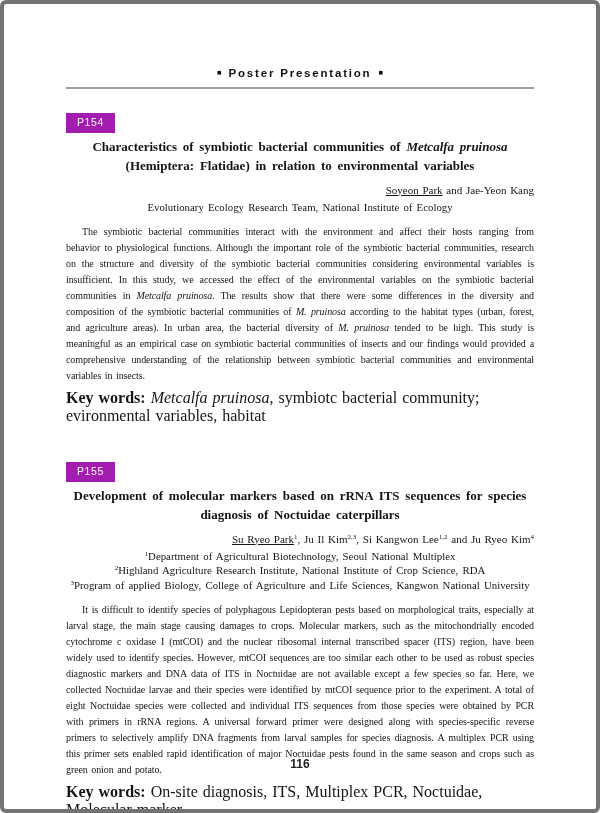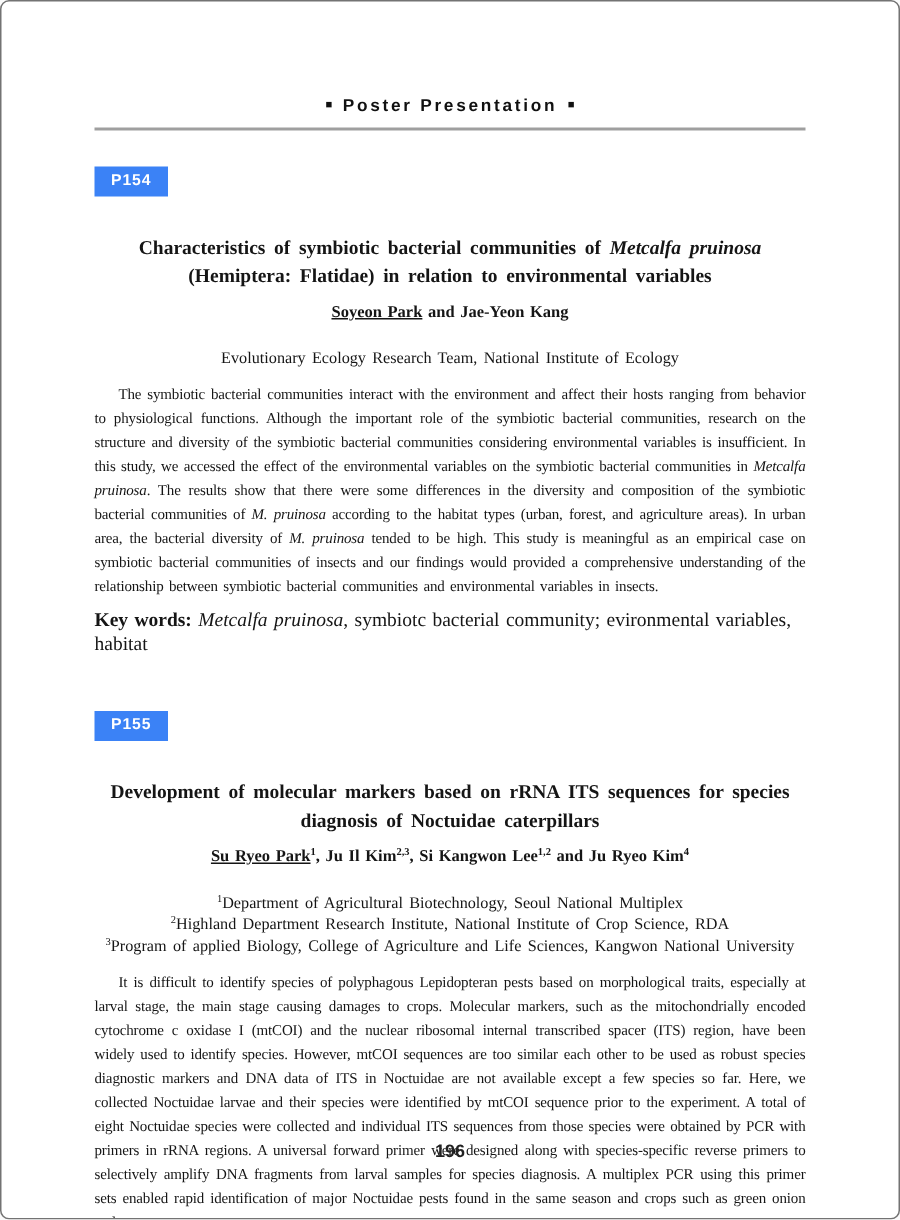--- a/index.html
+++ b/index.html
@@ -1,50 +1,50 @@
 <!DOCTYPE html>
 <html><head>
 <meta charset="utf-8">
 <style>
   html, body { margin: 0; padding: 0; background: #fafafa; }
   .page {
     width: 600px; height: 813px; box-sizing: border-box;
-    background: #ffffff; border: 1px solid #737373; border-radius: 6px;
+    background: #ffffff; border: 4px solid #737373; border-radius: 6px;
     position: relative; overflow: hidden;
     font-family: "Liberation Serif", serif; color: #151515;
   }
   .header {
     padding-top: 62px; text-align: center;
     font-family: "Liberation Sans", sans-serif; font-weight: 700;
     font-size: 11.5px; letter-spacing: 1.8px; line-height: 14px; color: #111;
   }
   .sq { font-size: 7.5px; vertical-align: 2px; margin: 0 7px; letter-spacing: 0; }
   .rule { height: 2px; background: #9f9f9f; margin: 7px 62px 0 62px; }
   .content { padding: 0 62px; }
   .badge {
-    display: inline-block; background: #3b82f6; color: #ffffff;
-    font-family: "Liberation Sans", sans-serif; font-weight: 700;
+    display: inline-block; background: #a21caf; color: #ffffff;
+    font-family: "Liberation Sans", sans-serif; font-weight: 400;
     font-size: 10.5px; line-height: 1; padding: 4px 11px 5px 11px;
     letter-spacing: 0.6px;
   }
   .abstract.first .badge { margin-top: 24px; }
   .abstract.second .badge { margin-top: 37px; }
   .title {
-    margin: 24px 0 0 0; text-align: center; font-size: 13px; font-weight: 700;
+    margin: 4px 0 0 0; text-align: center; font-size: 13px; font-weight: 700;
     line-height: 19.5px; word-spacing: 2.5px;
   }
-  .authors { margin-top: 8px; text-align: center; font-weight: 700; font-size: 11px; word-spacing: 1px; }
-  .affils { margin-top: 18px; text-align: center; font-size: 10.8px; line-height: 14.5px; word-spacing: 1.5px; }
+  .authors { margin-top: 8px; text-align: right; font-weight: 400; font-size: 11px; word-spacing: 1px; }
+  .affils { margin-top: 4px; text-align: center; font-size: 10.8px; line-height: 14.5px; word-spacing: 1.5px; }
   .affil-line { margin: 0; }
   .body-text {
     margin: 10px 0 0 0; font-size: 10px; line-height: 16px;
     text-align: justify; text-indent: 16px; word-spacing: 1.2px;
     letter-spacing: -0.1px;
   }
-  .keywords { margin: 5px 0 0 0; font-size: 13px; word-spacing: 1px; }
+  .keywords { margin: 5px 0 0 0; font-size: 16px; word-spacing: 1px; }
   sup { font-size: 7px; line-height: 0; vertical-align: 4px; }
   .seg-i { font-style: italic; }
   .seg-b { font-weight: 700; }
   .seg-u { text-decoration: underline; }
   .footer {
     position: absolute; left: 0; right: 0; bottom: 38px; text-align: center;
     font-family: "Liberation Sans", sans-serif; font-weight: 700;
     font-size: 12px; color: #222;
   }
 </style>
@@ -70,26 +70,26 @@
       <p class="body-text"><span>The symbiotic bacterial communities interact with the environment and affect their hosts ranging from behavior to physiological functions. Although the important role of the symbiotic bacterial communities, research on the structure and diversity of the symbiotic bacterial communities considering environmental variables is insufficient. In this study, we accessed the effect of the environmental variables on the symbiotic bacterial communities in </span><span class="seg-i">Metcalfa pruinosa</span><span>. The results show that there were some differences in the diversity and composition of the symbiotic bacterial communities of </span><span class="seg-i">M. pruinosa</span><span> according to the habitat types (urban, forest, and agriculture areas). In urban area, the bacterial diversity of </span><span class="seg-i">M. pruinosa</span><span> tended to be high. This study is meaningful as an empirical case on symbiotic bacterial communities of insects and our findings would provided a comprehensive understanding of the relationship between symbiotic bacterial communities and environmental variables in insects.</span></p>
       <p class="keywords"><span class="seg-b">Key words: </span><span class="seg-i">Metcalfa pruinosa</span><span>, symbiotc bacterial community; evironmental variables, habitat</span></p>
     </section>
 
     <section class="abstract second">
       <div class="badge">P155</div>
       <h1 class="title"><span>Development of molecular markers based on rRNA ITS sequences for species diagnosis of Noctuidae caterpillars</span></h1>
       <div class="authors"><span class="seg-u">Su Ryeo Park</span><sup>1</sup><span>, Ju Il Kim</span><sup>2,3</sup><span>, Si Kangwon Lee</span><sup>1,2</sup><span> and Ju Ryeo Kim</span><sup>4</sup></div>
       <div class="affils">
           <div class="affil-line"><sup>1</sup><span>Department of Agricultural Biotechnology, Seoul National Multiplex</span></div>
-          <div class="affil-line"><sup>2</sup><span>Highland Department Research Institute, National Institute of Crop Science, RDA</span></div>
+          <div class="affil-line"><sup>2</sup><span>Highland Agriculture Research Institute, National Institute of Crop Science, RDA</span></div>
           <div class="affil-line"><sup>3</sup><span>Program of applied Biology, College of Agriculture and Life Sciences, Kangwon National University</span></div>
         </div>
       <p class="body-text"><span>It is difficult to identify species of polyphagous Lepidopteran pests based on morphological traits, especially at larval stage, the main stage causing damages to crops. Molecular markers, such as the mitochondrially encoded cytochrome c oxidase I (mtCOI) and the nuclear ribosomal internal transcribed spacer (ITS) region, have been widely used to identify species. However, mtCOI sequences are too similar each other to be used as robust species diagnostic markers and DNA data of ITS in Noctuidae are not available except a few species so far. Here, we collected Noctuidae larvae and their species were identified by mtCOI sequence prior to the experiment. A total of eight Noctuidae species were collected and individual ITS sequences from those species were obtained by PCR with primers in rRNA regions. A universal forward primer were designed along with species-specific reverse primers to selectively amplify DNA fragments from larval samples for species diagnosis. A multiplex PCR using this primer sets enabled rapid identification of major Noctuidae pests found in the same season and crops such as green onion and potato.</span></p>
       <p class="keywords"><span class="seg-b">Key words: </span><span>On-site diagnosis, ITS, Multiplex PCR, Noctuidae, Molecular marker</span></p>
     </section>
 
   </div>
 
   <div class="footer">
-    <span>196</span>
+    <span>116</span>
   </div>
 
 </div>
 
 </body></html>

